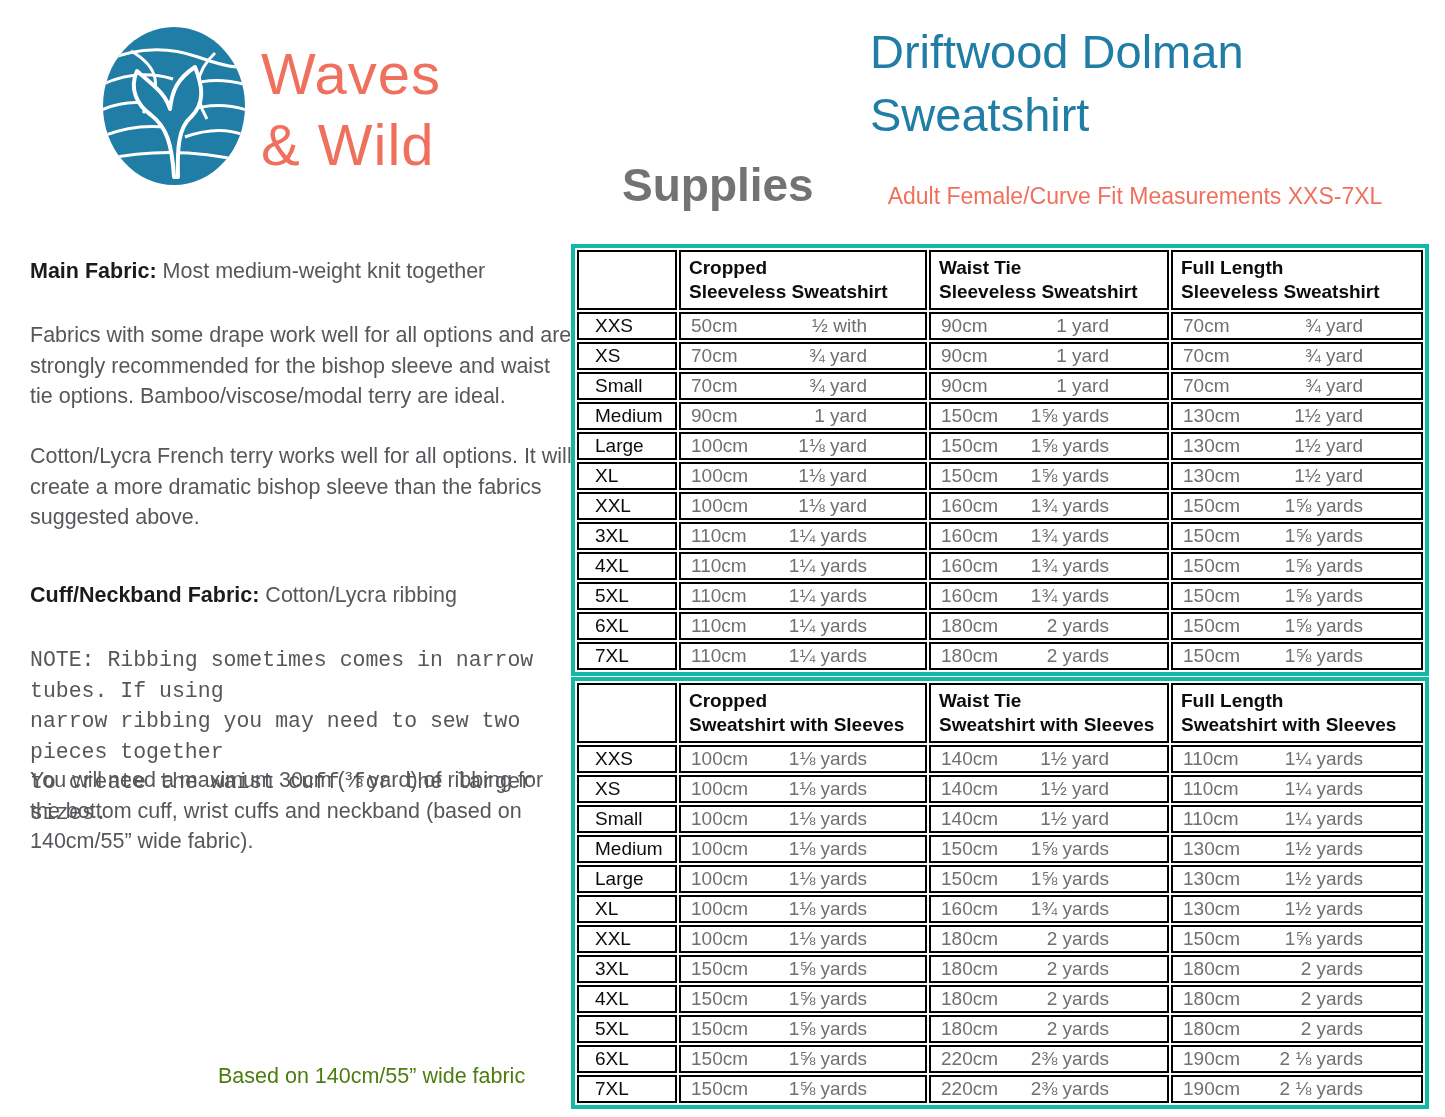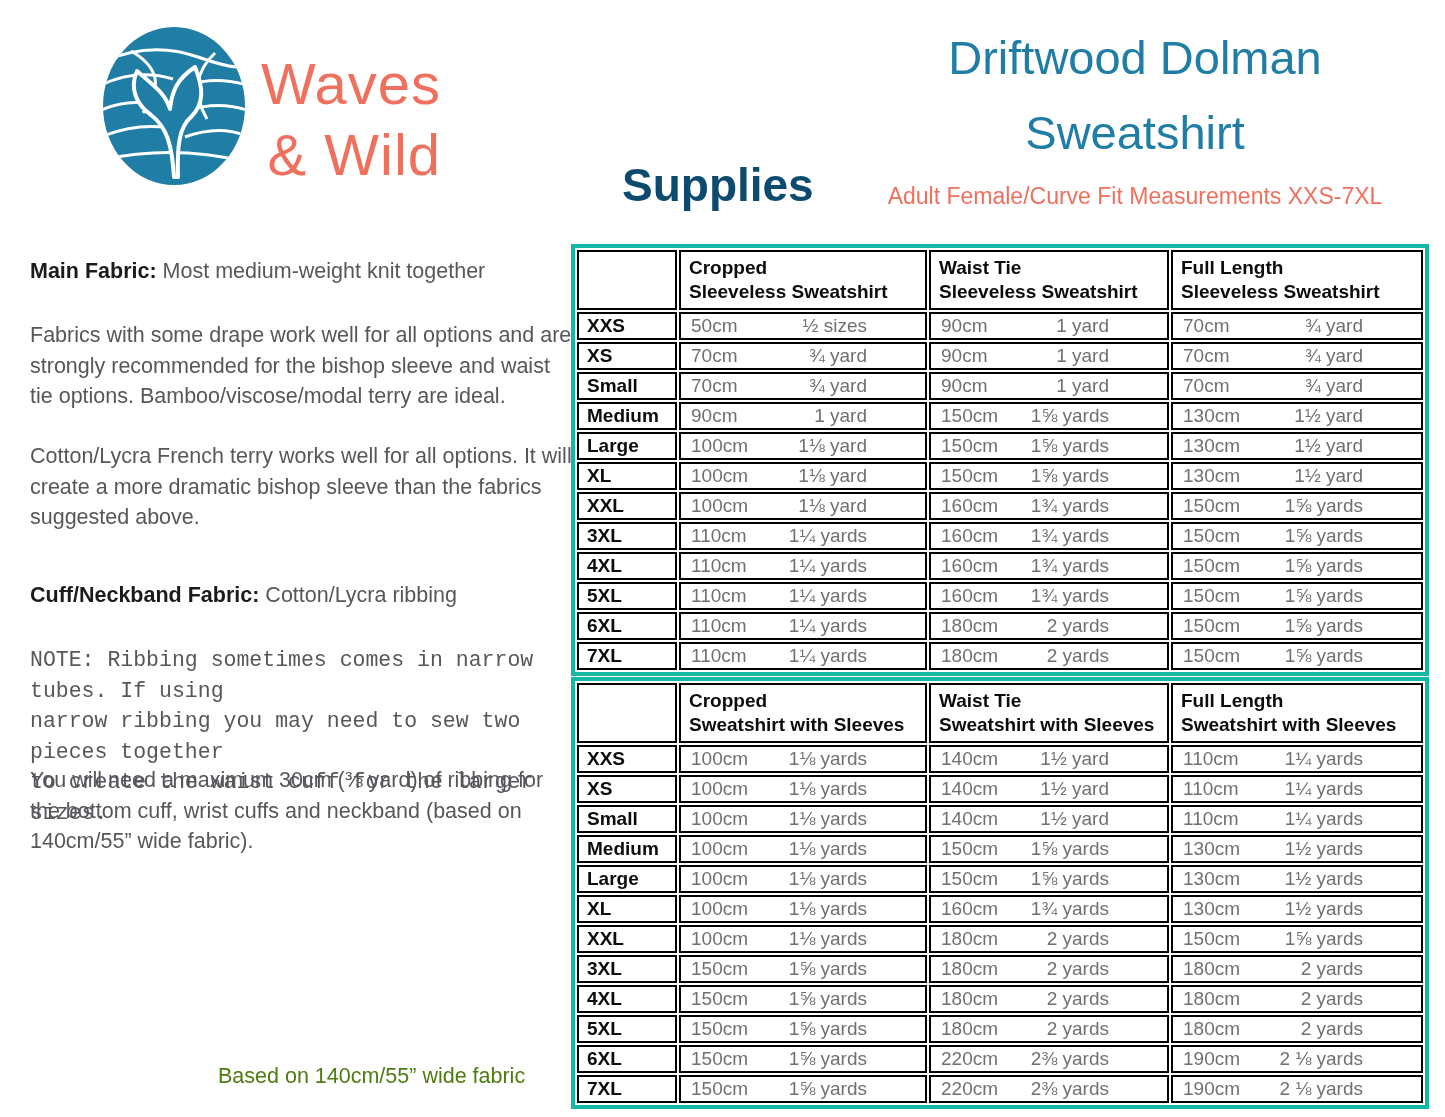--- a/index.html
+++ b/index.html
@@ -6,32 +6,32 @@
   html,body { background:#ffffff; }
   body {
     width:1445px; height:1117px; position:relative; overflow:hidden;
     font-family:"Liberation Sans","DejaVu Sans",sans-serif;
     color:#1d1d1f;
   }
 
   
   .logo-svg { position:absolute; left:103px; top:27px; }
   .brand-text {
-    position:absolute; left:261px; top:48px;
+    position:absolute; left:261px; top:38px;
     font-size:58px; line-height:71px; font-weight:400;
-    color:var(--coral); letter-spacing:1px; white-space:pre-line;text-align:right;
+    color:var(--coral); letter-spacing:1px; white-space:pre-line;
   }
   .doc-title {
     position:absolute; left:870px; top:20px; width:530px;
-    text-align:center; color:var(--teal);
-    font-size:47px; line-height:75px; font-weight:400; white-space:pre-line;
+    color:var(--teal);
+    font-size:47px; line-height:63px; font-weight:400; white-space:pre-line;
   }
   .section-title {
     position:absolute; left:622px; top:158px;
-    font-size:46px; font-weight:700; color:#0c4a6e; letter-spacing:0px;
+    font-size:46px; font-weight:700; color:#737373; letter-spacing:0px;
   }
   .subtitle {
     position:absolute; left:870px; top:183px; width:530px;
     text-align:center; font-size:23px; color:var(--coral); font-weight:400;
   }
 
   
   .lp { position:absolute; left:30px; width:552px; font-size:21.5px;
         line-height:30.5px; color:#56575b; white-space:pre-line; }
   .lp b, .lp .lbl { font-weight:700; color:#1b1b1d;text-align:right; }
@@ -45,22 +45,22 @@
     border:4px solid #14b8a6; background:#fff;
     table-layout:fixed;
   }
   .supply-table th, .supply-table td { border:2px solid #000; vertical-align:middle; }
   .supply-table th {
     text-align:left; font-size:19px; font-weight:700; color:#0c0c0c;
     padding:4px 8px; height:54px; line-height:24px;
   }
   .supply-table td { height:26px; }
   td.size-cell {
-    font-weight:700; font-size:19px; color:#0c0c0c;
-    padding:1px 8px; line-height:22px;margin-top:10px;
+    font-weight:400; font-size:19px; color:#0c0c0c;
+    padding:1px 16px; line-height:22px;margin-top:10px;
   }
   td.value-cell { padding:1px 10px; }
   .val-inner {
     display:flex; justify-content:space-between; align-items:baseline;
     color:#6f7072; font-size:19px; line-height:22px; padding-right:48px;
   }
   #table-sleeveless { top:244px; }
   #table-sleeves    { top:677px; }
 </style>
 </head>
@@ -143,21 +143,21 @@
           <div>Sleeveless Sweatshirt</div>
         </th>
       </tr>
     </thead>
     <tbody>
       <tr>
         <td class="size-cell">XXS</td>
         <td class="value-cell">
           <div class="val-inner">
             <span>50cm</span>
-            <span>½ sizes</span>
+            <span>½ with</span>
           </div>
         </td>
         <td class="value-cell">
           <div class="val-inner">
             <span>90cm</span>
             <span>1 yard</span>
           </div>
         </td>
         <td class="value-cell">
           <div class="val-inner">

